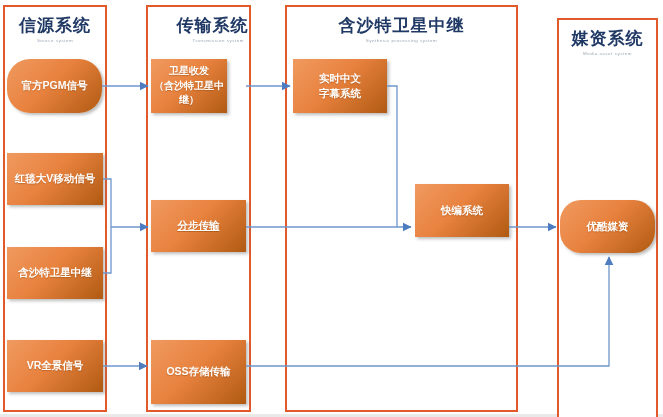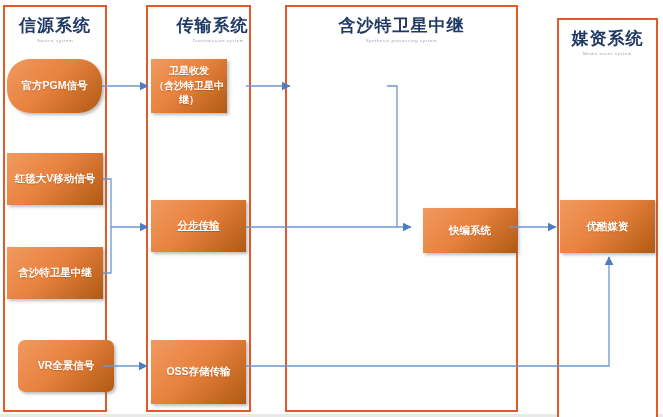--- a/index.html
+++ b/index.html
@@ -64,40 +64,44 @@
 
   <div class="node" style="left:7px; top:59px; width:95px; height:54px;border-radius:23px;">
     <span>官方PGM信号</span>
   </div>
   <div class="node" style="left:7px; top:153px; width:96px; height:52px;">
     <span>红毯大V移动信号</span>
   </div>
   <div class="node" style="left:7px; top:247px; width:96px; height:52px;">
     <span>含沙特卫星中继</span>
   </div>
-  <div class="node" style="left:18px; top:340px; width:96px; height:52px;border-radius:7px;">
+  <div class="node" style="left:7px; top:340px; width:96px; height:52px;">
     <span>VR全景信号</span>
   </div>
 
   <div class="node" style="left:151px; top:59px; width:76px; height:54px; font-size:10px;">
     <span>卫星收发
 （含沙特卫星中继）</span>
   </div>
   <div class="node" style="left:151px; top:200px; width:95px; height:52px;text-decoration:underline;">
     <span>分步传输</span>
   </div>
   <div class="node" style="left:151px; top:340px; width:95px; height:64px;">
     <span>OSS存储传输</span>
   </div>
 
-  <div class="node" style="left:415px; top:208px; width:94px; height:45px;margin-left:8px;">
+  <div class="node" style="left:293px; top:59px; width:94px; height:54px;">
+    <span>实时中文
+字幕系统</span>
+  </div>
+  <div class="node" style="left:415px; top:184px; width:94px; height:53px;">
     <span>快编系统</span>
   </div>
 
-  <div class="node" style="left:560px; top:200px; width:95px; height:53px;">
+  <div class="node" style="left:560px; top:200px; width:95px; height:53px;border-radius:21px;">
     <span>优酷媒资</span>
   </div>
 
   <svg id="wires" width="663" height="417">
     <defs>
       <marker id="arr" markerWidth="8" markerHeight="8" refX="6.5" refY="3.5" orient="auto">
         <path d="M0,0 L7,3.5 L0,7 Z" fill="#4d7cc0"></path>
       </marker>
     </defs>
     <g stroke="#6e96cc" stroke-width="1.3" fill="none">

